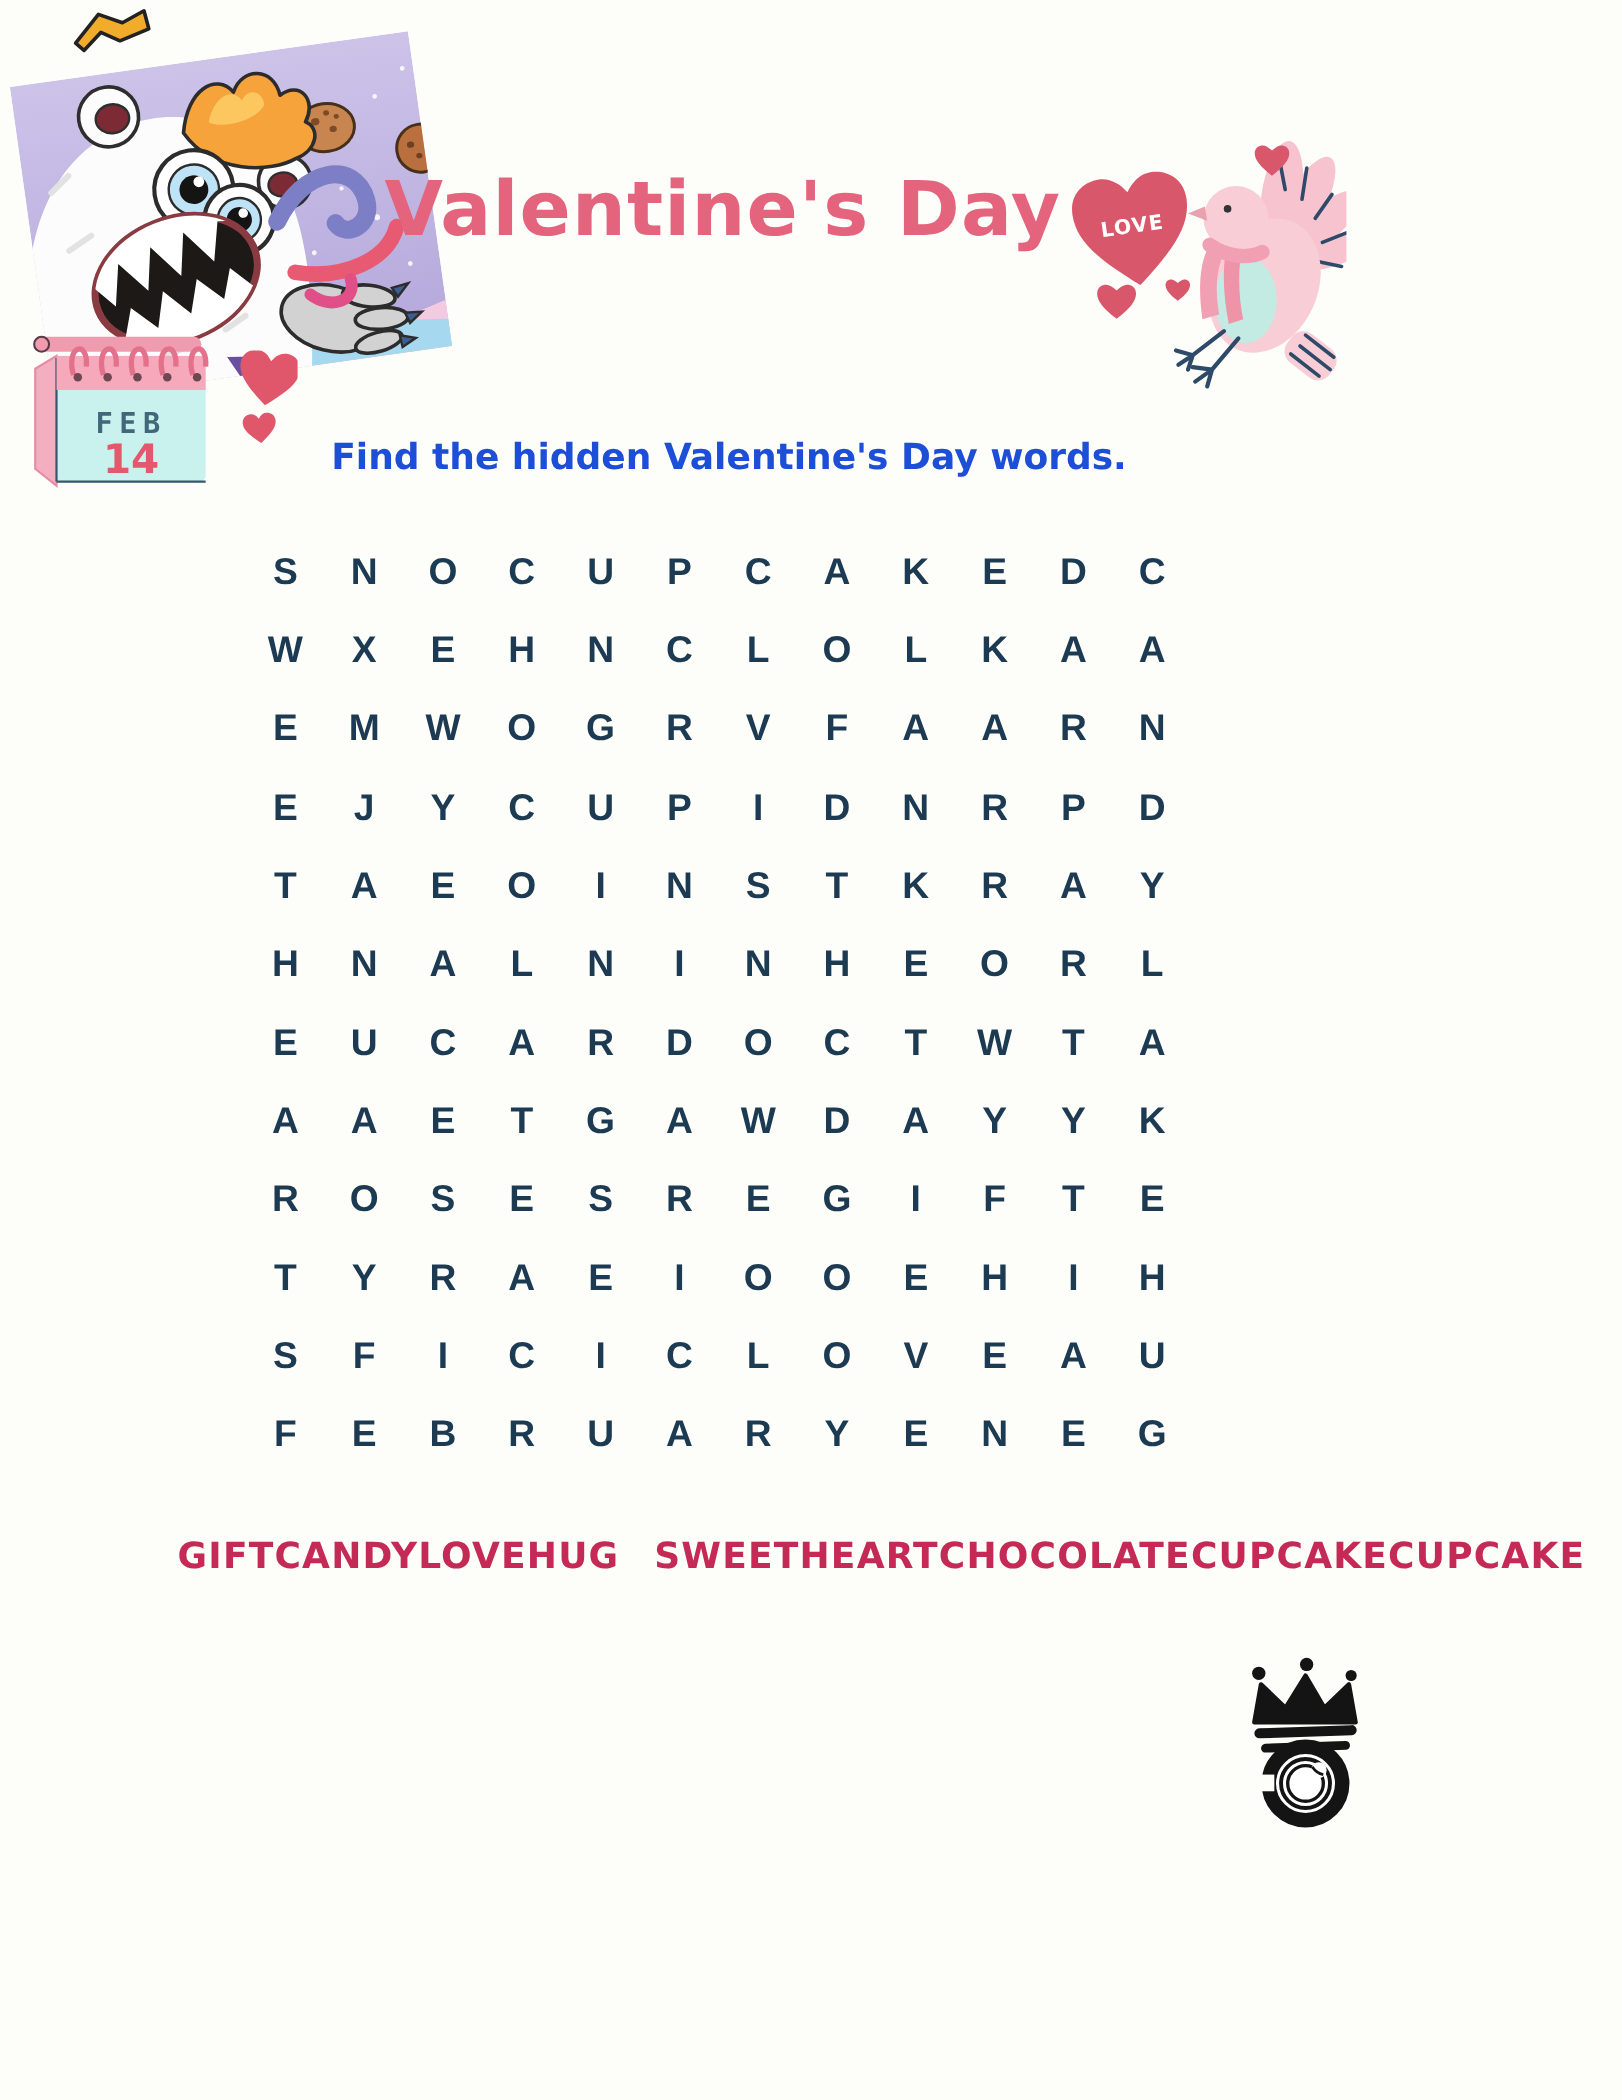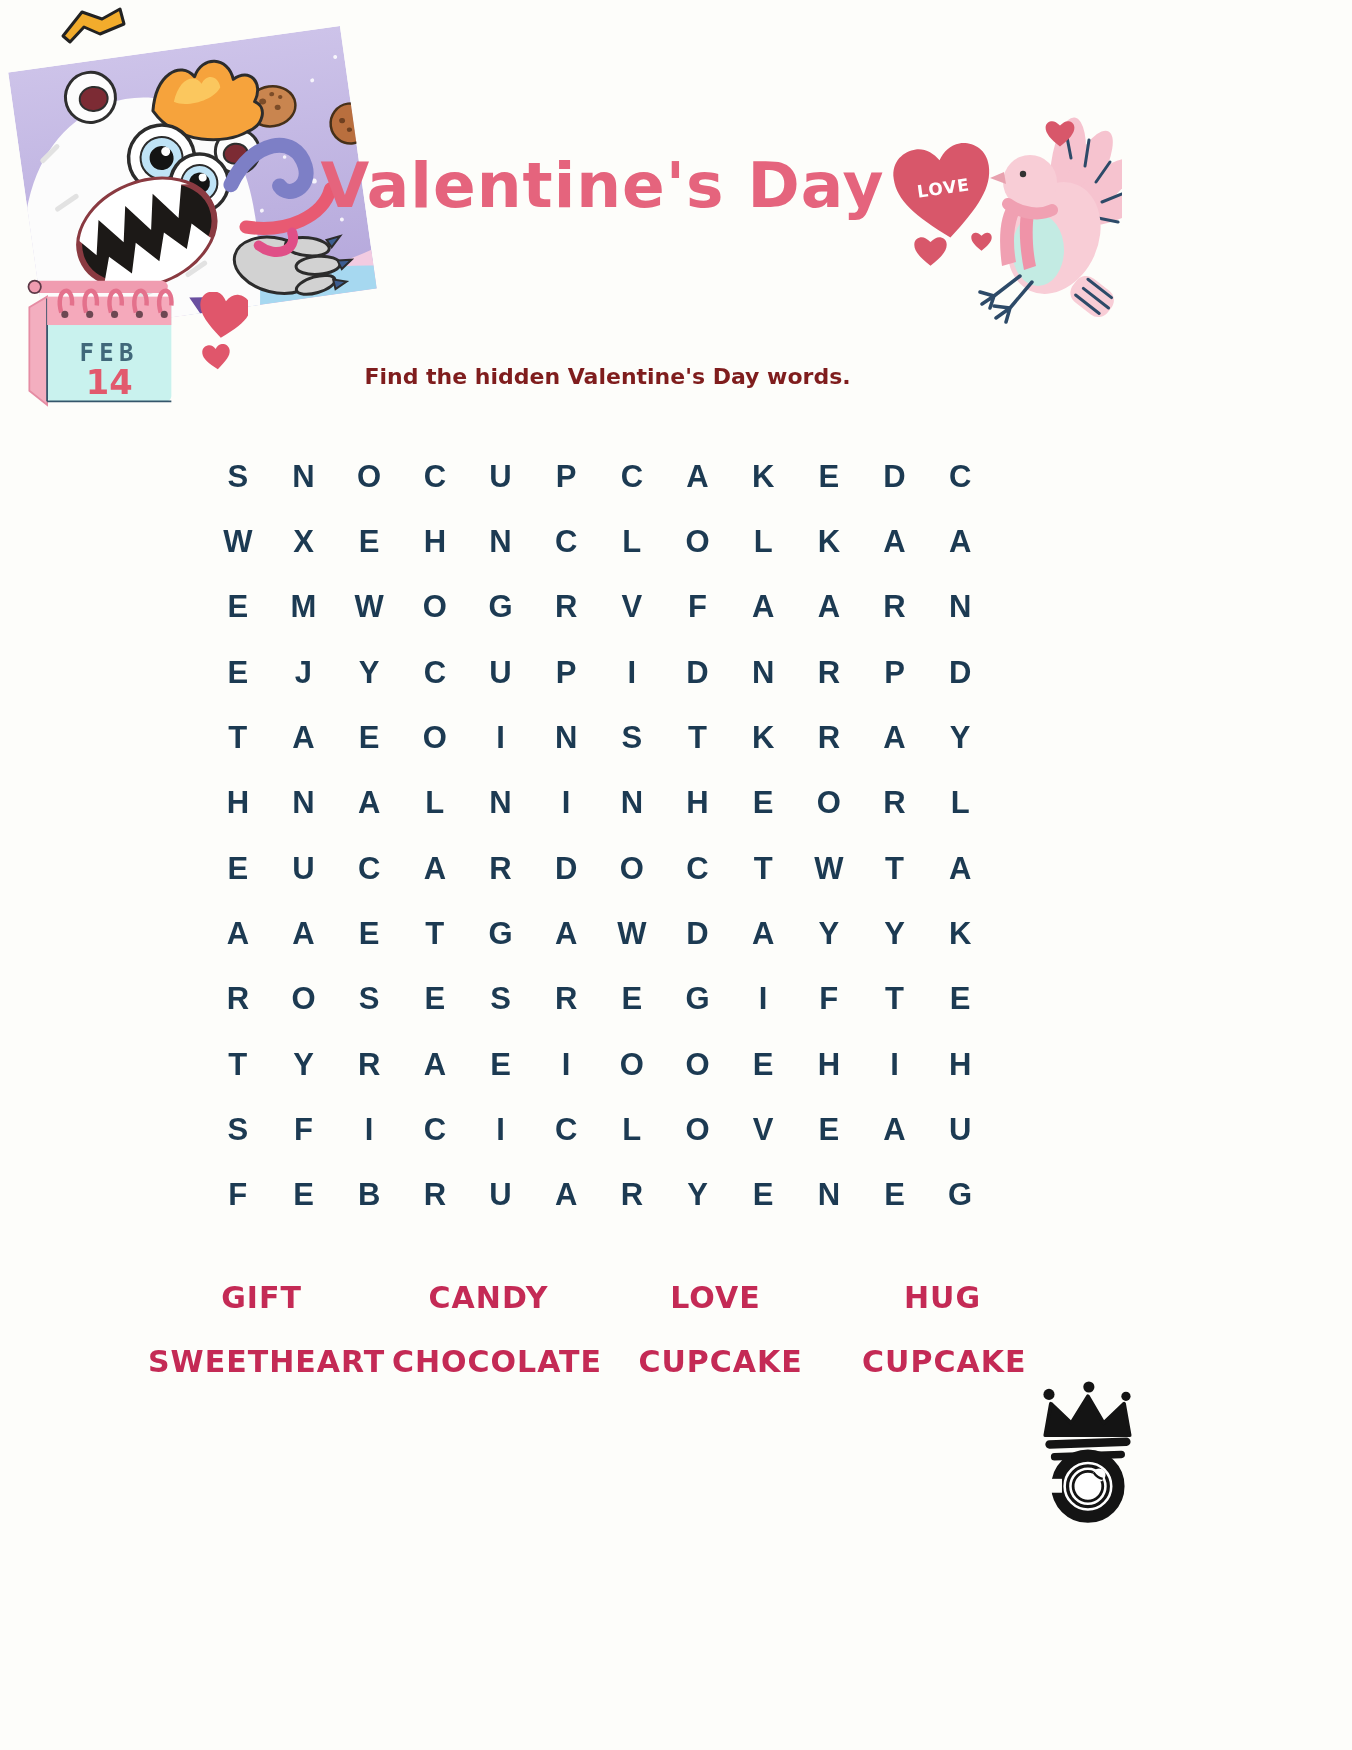--- a/index.html
+++ b/index.html
@@ -1,43 +1,43 @@
 <!DOCTYPE html>
 <html><head>
 <meta charset="utf-8">
 <style>
   html,body{margin:0;padding:0;}
   body{background:#e8e8e8;font-family:"Liberation Sans",sans-serif;}
   .canvas{position:relative;width:1352px;height:1750px;background:#fdfdfa;overflow:hidden;margin:0 auto;}
 
   
-  .title{position:absolute;left:0;top:140px;width:1205px;text-align:center;
+  .title{position:absolute;left:0;top:129px;width:1205px;text-align:center;
          font-family:"DejaVu Sans",sans-serif;font-weight:bold;font-size:63px;
          line-height:91px;letter-spacing:1px;}
   .subtitle{position:absolute;left:0;top:364px;width:1215px;text-align:center;
-            font-family:"DejaVu Sans",sans-serif;font-weight:bold;font-size:22px;color:#7f1d1d;}
+            font-family:"DejaVu Sans",sans-serif;font-weight:bold;font-size:30px;color:#1d4ed8;}
 
   
   .monster-wrap{position:absolute;left:25px;top:48px;width:335px;height:265px;
                 transform:rotate(-8deg);transform-origin:50% 50%;}
   .corner-chip{position:absolute;left:58px;top:4px;width:72px;height:42px;}
   .calendar-wrap{position:absolute;left:22px;top:270px;width:178px;height:142px;}
   .cal-hearts{position:absolute;left:188px;top:292px;width:60px;height:90px;}
   .bird-wrap{position:absolute;left:882px;top:110px;width:240px;height:222px;}
   .logo-wrap{position:absolute;left:1036px;top:1376px;width:102px;height:150px;}
 
   
   #grid{position:absolute;left:205px;top:444px;width:788px;height:784px;
         display:grid;grid-template-columns:repeat(12,1fr);grid-template-rows:repeat(12,1fr);}
   .cell{display:flex;align-items:center;justify-content:center;
         font-family:"Liberation Sans",sans-serif;font-weight:700;font-size:31px;}
 
   
   #words{position:absolute;left:148px;top:1280px;width:908px;
-         display:flex;flex-direction:column;gap:29px;}
+         display:flex;gap:29px;align-items:flex-end;}
   .word-row{display:flex;}
   .word{flex:1;text-align:center;font-family:"DejaVu Sans",sans-serif;
         font-weight:bold;font-size:30px;letter-spacing:1px;}
 </style>
 </head>
 <body>
 
 <div class="canvas">
 
   <svg class="corner-chip" viewBox="0 0 72 42">

